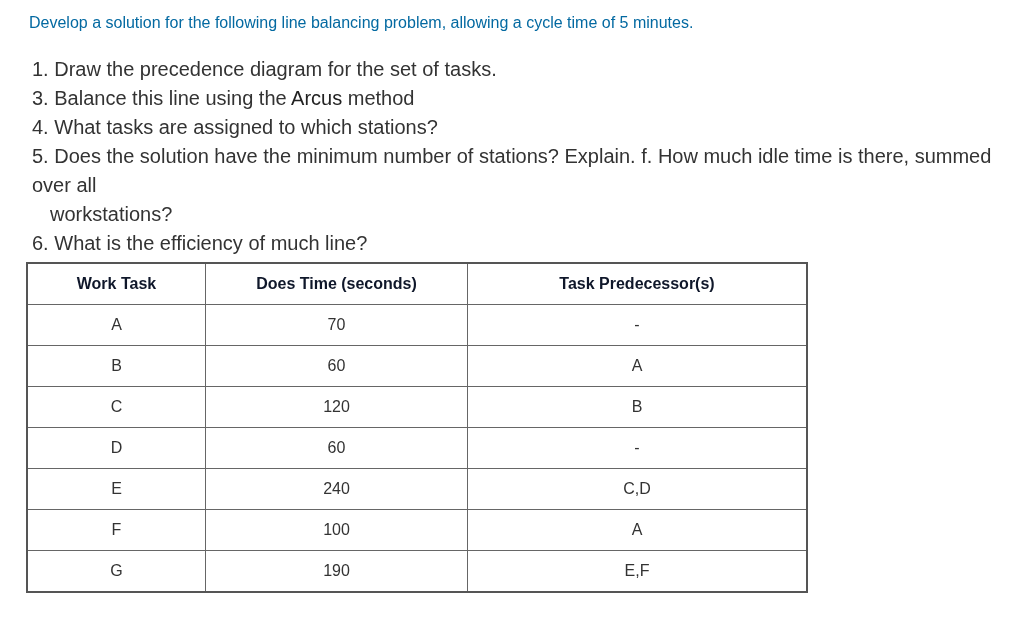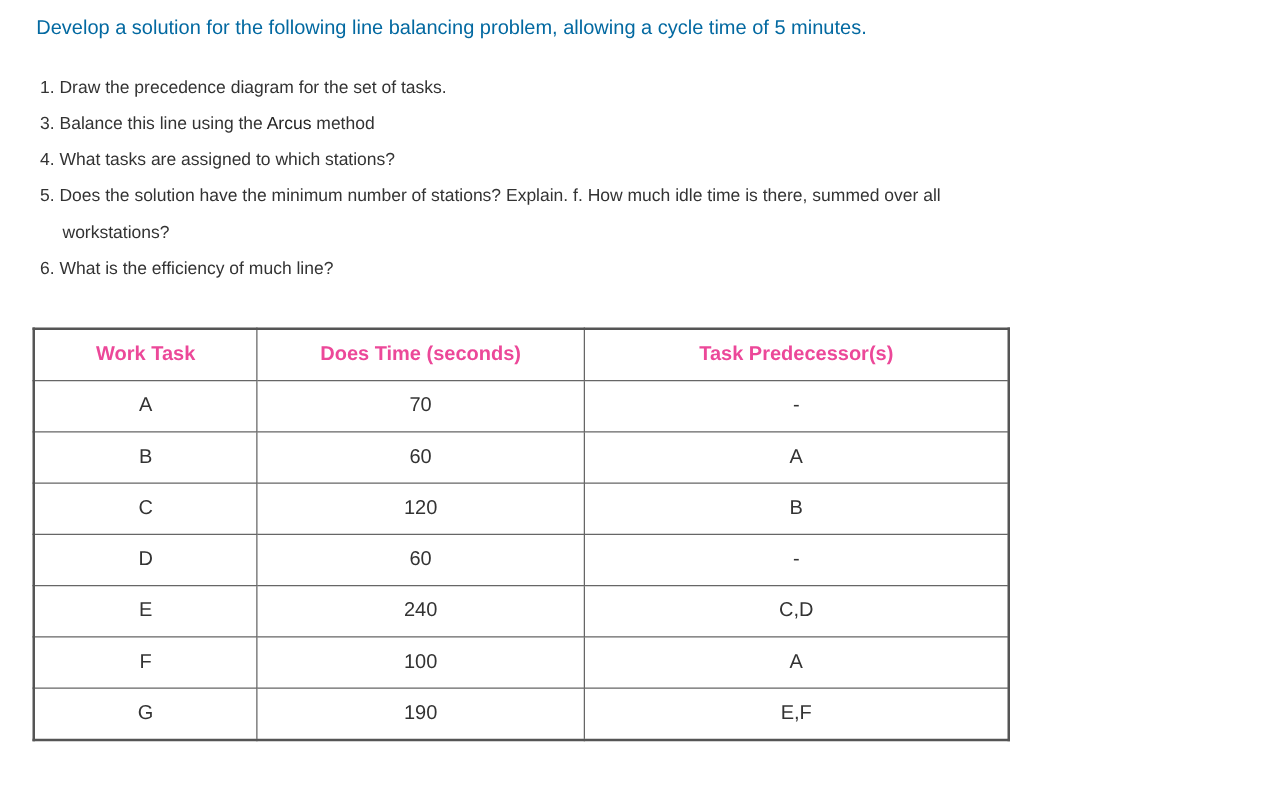--- a/index.html
+++ b/index.html
@@ -1,25 +1,25 @@
 <!DOCTYPE html>
 <html><head>
 <meta charset="utf-8">
 <style>
   html, body { margin:0; padding:0; background:#ffffff; }
   body { width:1024px; height:628px; position:relative; overflow:hidden;
          font-family:"Liberation Sans", "DejaVu Sans", sans-serif; color:#333333; }
   .intro { position:absolute; left:29px; top:12px; font-size:16px; line-height:22px; color:#0369a1; }
-  .qlist { position:absolute; left:32px; top:55px; width:980px; margin:0; padding:0; list-style:none; font-size:14px; color:#333; }
+  .qlist { position:absolute; left:32px; top:55px; width:980px; margin:0; padding:0; list-style:none; font-size:20px; color:#333; }
   .qlist li { line-height:29px; }
   .qlist li .cont { display:block; padding-left:18px; }
   .qlist b { font-weight:normal; color:#222; }
   table.tasks { position:absolute; left:26px; top:262px; border-collapse:collapse; font-size:16px; color:#333; }
   table.tasks th, table.tasks td { border:1px solid #666; text-align:center; height:40px; padding:0; }
-  table.tasks th { font-weight:bold; color:#ec4899; }
+  table.tasks th { font-weight:bold; color:#0f172a; }
   table.tasks { border:2px solid #555; }
   .c1 { width:177px; } .c2 { width:261px; } .c3 { width:338px; }
 </style>
 </head>
 <body>
 
 <div class="intro">Develop a solution for the following line balancing problem, allowing a cycle time of 5 minutes.</div>
 
 <ol class="qlist">
   <li>

